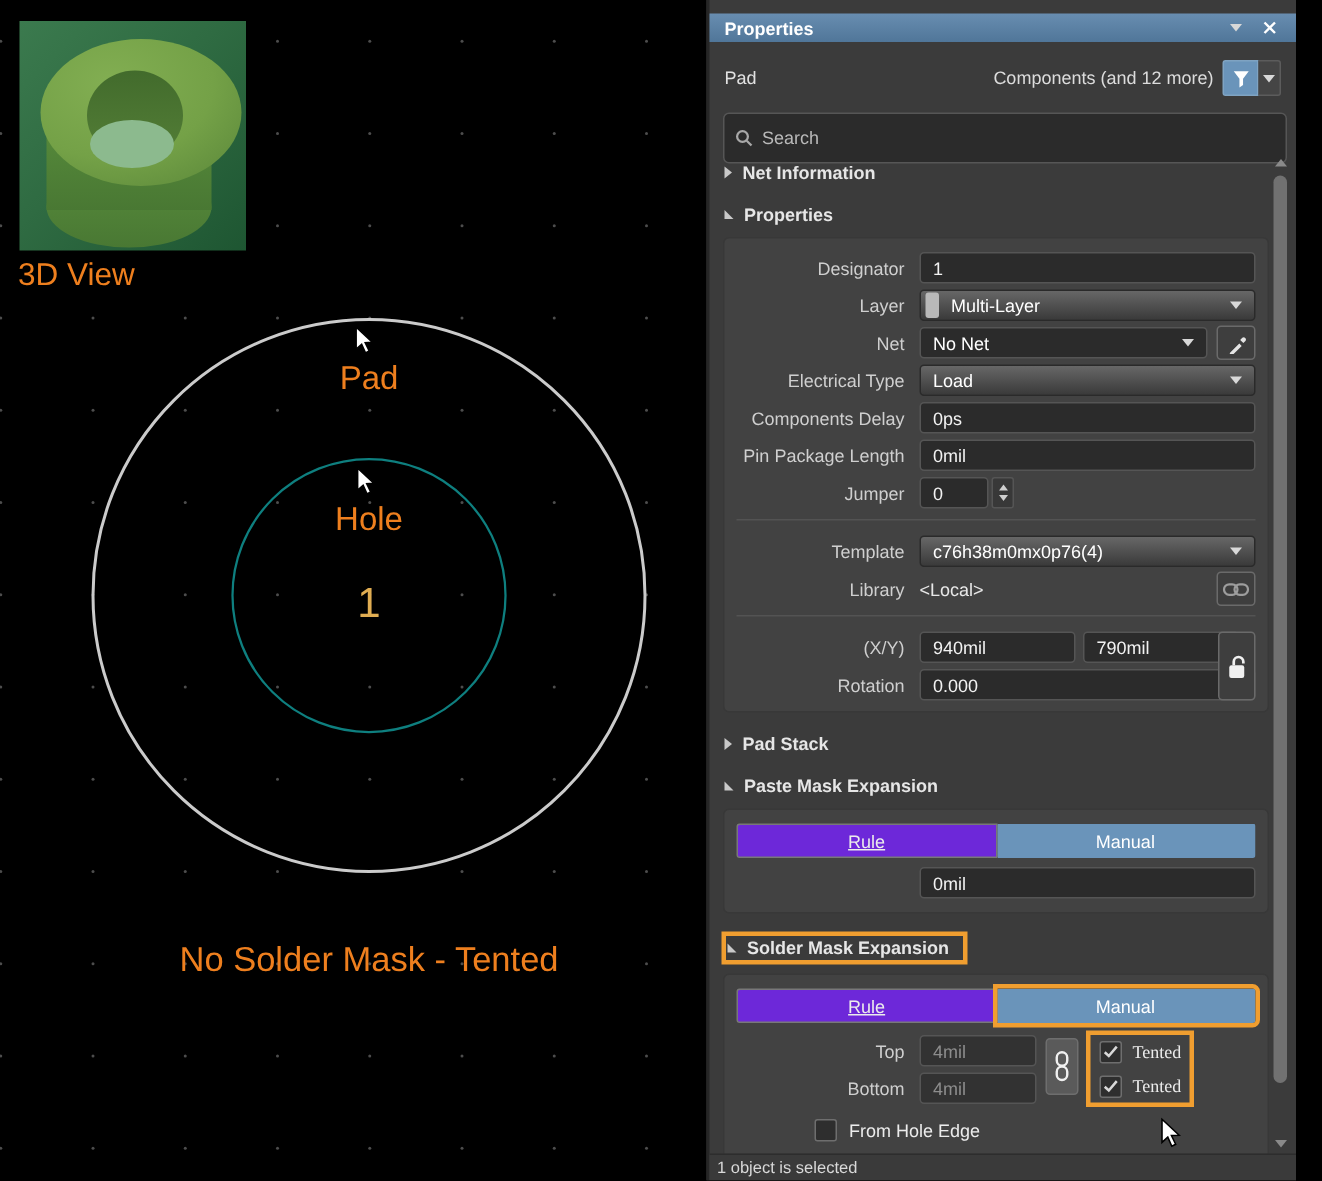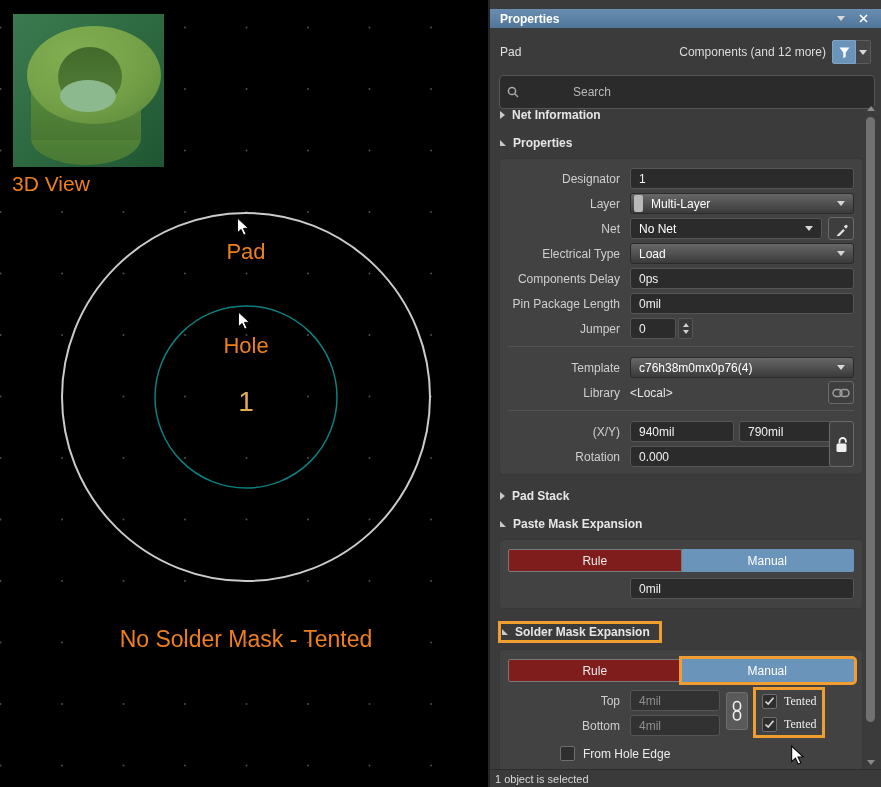--- a/index.html
+++ b/index.html
@@ -14,40 +14,40 @@
             background:linear-gradient(135deg,#3b7a4e 0%, #2f6b42 45%, #1e5632 100%); }
   .label-3d { position:absolute; left:12px; top:172px; font-size:21px; color:#ee7f1e; }
   .pcb-text { position:absolute; transform:translateX(-50%); white-space:nowrap; }
   .t-pad   { left:246px; top:239px; font-size:22px; color:#ee7f1e; }
   .t-hole  { left:246px; top:333px; font-size:22px; color:#ee7f1e; }
   .t-num   { left:246px; top:386px; font-size:28px; color:#e0ad52; }
   .t-cap   { left:246px; top:626px; font-size:23px; color:#ee7f1e; }
   .cursor { position:absolute; width:14px; height:20px; }
 
   
-  .panel { position:absolute; left:488px; top:0; width:393px; height:787px;
+  .panel { position:absolute; left:471px; top:0; width:393px; height:787px;
            background:#3b3b3b; border-left:2px solid #262626; color:#d6d6d6; font-size:12px; }
   .titlebar { position:absolute; left:0; right:0; top:9px; height:19px;
               background:linear-gradient(#688db0,#507699); display:flex; align-items:center;
               padding:0 10px; }
   .titlebar .title { font-weight:bold; color:#fff; font-size:12px; flex:1; }
   .tb-icon { width:16px; height:14px; display:flex; align-items:center; justify-content:center; margin-left:6px; cursor:default; }
 
   .hdr-row { position:absolute; left:0; right:0; top:38px; height:28px; display:flex;
              align-items:center; padding:0 10px; }
   .obj-type { color:#e2e2e2; flex:1; }
   .scope { color:#dcdcdc; margin-right:6px; }
   .filter-split { display:flex; height:24px; }
   .filter-btn { width:24px; height:24px; background:#6a94ba; border:1px solid #7fa3c2;
                 border-radius:2px 0 0 2px; display:flex; align-items:center; justify-content:center; }
   .filter-dd { width:15px; height:24px; background:#454545; border:1px solid #5c5c5c; border-left:none;
                border-radius:0 2px 2px 0; display:flex; align-items:center; justify-content:center; }
 
   .searchbox { position:absolute; left:9px; right:6px; top:75px; height:22px; background:#2b2b2b;
-               border:1px solid #565656; border-radius:4px; display:flex; align-items:center; padding:16px 7px;gap:48px; }
+               border:1px solid #565656; border-radius:4px; display:flex; align-items:center; padding:16px 7px; }
   .searchbox input { flex:1; background:transparent; border:none; outline:none; color:#e8e8e8;
                      font-size:12px; font-family:inherit; margin-left:6px; }
   .searchbox input::placeholder { color:#b9b9b9; }
 
   .content { position:absolute; left:0; top:100px; width:378px; }
   .sec-hdr { display:flex; align-items:center; gap:7px; padding:8px 0 6px 10px;
              font-weight:bold; color:#e6e6e6; }
   .tri-right { width:0; height:0; border-top:4px solid transparent; border-bottom:4px solid transparent;
                border-left:5px solid #c9c9c9; }
   .tri-exp { width:0; height:0; border-bottom:6px solid #c9c9c9; border-right:6px solid transparent; }
@@ -75,31 +75,31 @@
              border-radius:2px; display:flex; flex-direction:column; align-items:center; justify-content:center; gap:3px; }
   .tri-up-s { width:0;height:0;border-left:3px solid transparent;border-right:3px solid transparent;border-bottom:4px solid #cfcfcf; }
   .tri-dn-s { width:0;height:0;border-left:3px solid transparent;border-right:3px solid transparent;border-top:4px solid #cfcfcf; }
   .sep { border:none; border-top:1px solid #535353; margin:7px 0 10px 0; }
   .xy-wrap { position:relative; }
   .xy-wrap .tin.xy { width:104px; margin-right:5px; }
   .lock-btn { position:absolute; right:0; top:0; width:25px; height:46px; background:#3e3e3e;
               border:1px solid #6a6a6a; border-radius:3px; display:flex; align-items:center; justify-content:center; }
   .lib-val { flex:1; color:#e8e8e8; }
   .seg { display:flex; height:23px; margin-bottom:6px; }
-  .seg-rule { flex:1; background:#7f1d1d; border:1px solid #787878; border-radius:2px 0 0 2px;
-              color:#ececec; display:flex; align-items:center; justify-content:center; }
+  .seg-rule { flex:1; background:#6d28d9; border:1px solid #787878; border-radius:2px 0 0 2px;
+              color:#ececec; display:flex; align-items:center; justify-content:center;text-decoration:underline; }
   .seg-manual { flex:1; background:#6a94ba; border:1px solid #6a94ba; border-left:none;
                 border-radius:0 2px 2px 0; color:#fff; display:flex; align-items:center; justify-content:center; }
   .hl { outline:3px solid #f09e30; }
   .hdr-hl { outline:3px solid #f09e30; outline-offset:-1px; padding:2px 10px 2px 0; margin-left:10px; }
   .hdr-hl .inner { display:flex; align-items:center; gap:7px; font-weight:bold; color:#e6e6e6; padding-left:2px; }
   .sm-rows { display:flex; align-items:flex-start; margin-top:8px; }
   .sm-left .row-s { display:flex; align-items:center; height:21px; margin-bottom:4px; }
   .row-s .lbl { width:112px; }
-  .row-s .tin { width:90px; }
+  .row-s .tin { width:78px; }
   .chain-btn { width:22px; height:38px; margin:2px 0 0 6px; background:#5a5a5a; border:1px solid #6e6e6e;
                border-radius:3px; display:flex; align-items:center; justify-content:center; flex:none; }
   .tented-wrap { margin-left:8px; padding:2px 6px; display:flex; flex-direction:column; gap:5px;font-family:Liberation Serif, serif; }
   .chk-row { display:flex; align-items:center; gap:7px; height:18px; }
   .checkbox { width:15px; height:15px; background:#2e2e2e; border:1px solid #6e6e6e; border-radius:2px;
               display:flex; align-items:center; justify-content:center; flex:none; }
   .chk-lbl { color:#ececec; }
   .fromhole { margin:10px 0 4px 52px; display:flex; align-items:center; gap:8px; }
 
   .scrollbar { position:absolute; right:3px; top:104px; bottom:20px; width:14px; }

